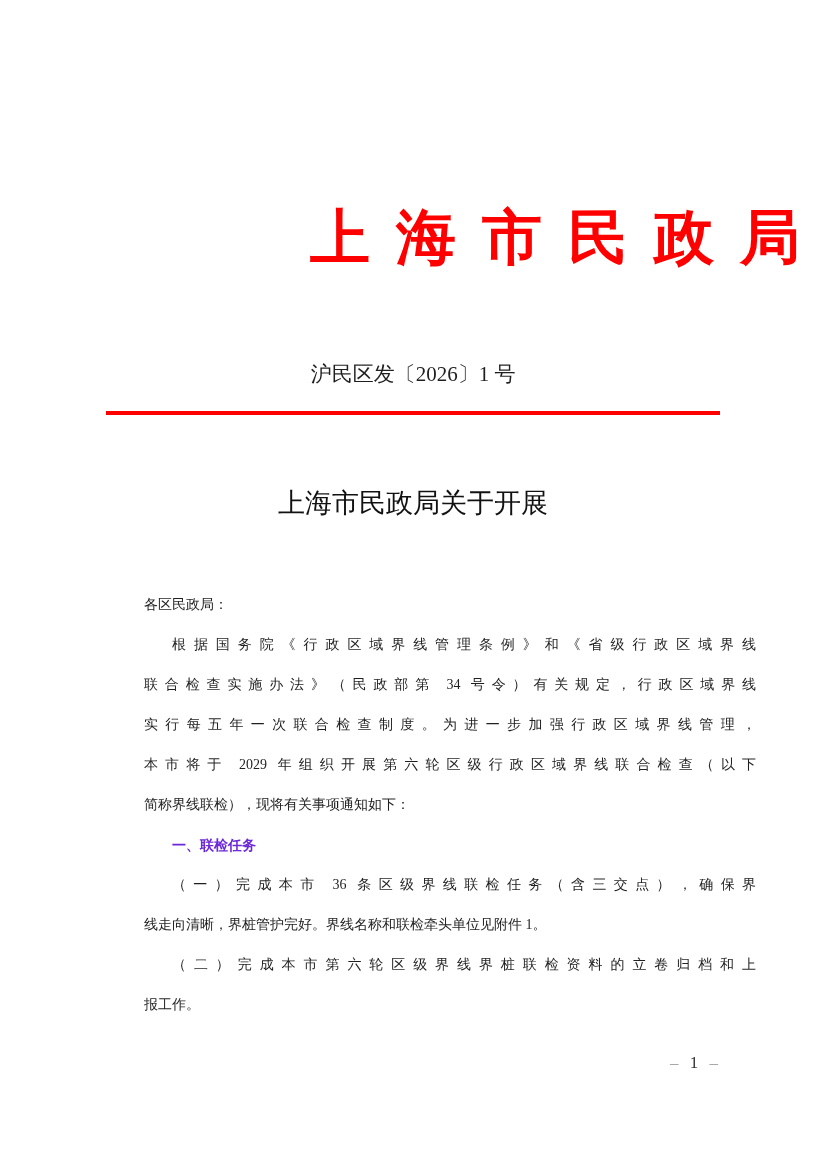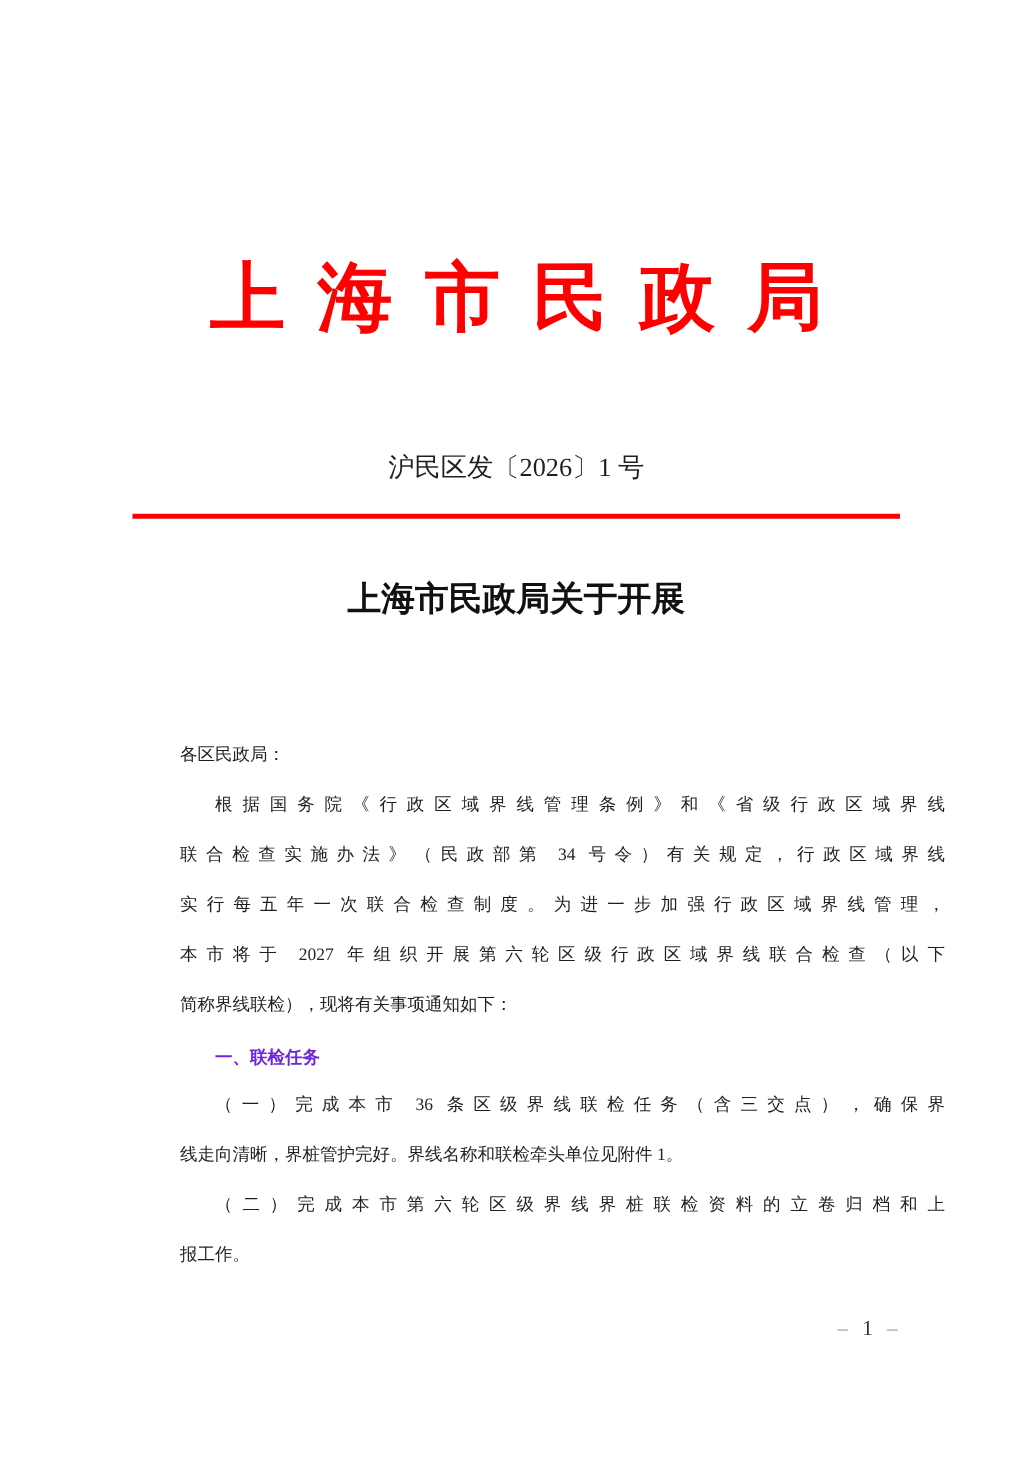--- a/index.html
+++ b/index.html
@@ -16,21 +16,21 @@
     overflow: hidden;
     font-family: "Liberation Serif", "DejaVu Serif", serif;
     color: #1f1f1f;
   }
   
   .org-title {
     position: absolute;
     top: 206px;
     left: 0;
     width: 100%;
-    text-align: center;
+    text-align: right;
     font-size: 60px;
     line-height: 64px;
     font-weight: bold;
     color: #ff0000;
     letter-spacing: 26px;
     text-indent: 26px;
     white-space: nowrap;
   }
   
   .doc-number {
@@ -49,27 +49,27 @@
     position: absolute;
     top: 411px;
     left: 106px;
     width: 614px;
     height: 4px;
     background: #ff0000;
   }
   
   .doc-title {
     position: absolute;
-    top: 452px;
+    top: 476px;
     left: 0;
     width: 100%;
     text-align: center;
     font-size: 27px;
     line-height: 55px;
-    font-weight: bold;
+    font-weight: normal;
     color: #111111;
   }
   
   .body-block {
     position: absolute;
     top: 585px;
     left: 107px;
     width: 612px;
     font-size: 14px;
     line-height: 40px;
@@ -125,21 +125,21 @@
 
   <div class="doc-title">
     <div>上海市民政局关于开展</div>
   </div>
 
   <div class="body-block">
     <div class="line">各区民政局：</div>
     <div class="line indent fill">根据国务院《行政区域界线管理条例》和《省级行政区域界线</div>
     <div class="line fill">联合检查实施办法》（民政部第 34 号令）有关规定，行政区域界线</div>
     <div class="line fill">实行每五年一次联合检查制度。为进一步加强行政区域界线管理，</div>
-    <div class="line fill">本市将于 2027 年组织开展第六轮区级行政区域界线联合检查（以下</div>
+    <div class="line fill">本市将于 2029 年组织开展第六轮区级行政区域界线联合检查（以下</div>
     <div class="line">简称界线联检），现将有关事项通知如下：</div>
     <div class="line indent heiti">一、联检任务</div>
     <div class="line indent fill">（一）完成本市 36 条区级界线联检任务（含三交点），确保界</div>
     <div class="line">线走向清晰，界桩管护完好。界线名称和联检牵头单位见附件 1。</div>
     <div class="line indent fill">（二）完成本市第六轮区级界线界桩联检资料的立卷归档和上</div>
     <div class="line">报工作。</div>
   </div>
 
   <div class="footer">
     <span class="dash">–</span>

